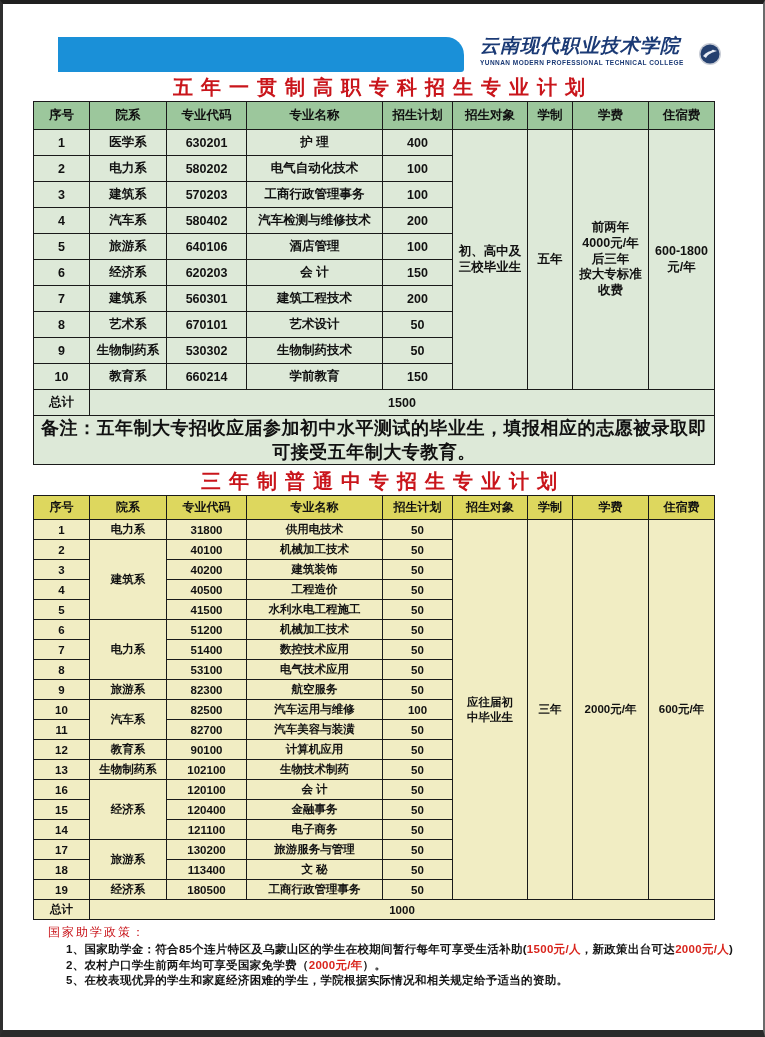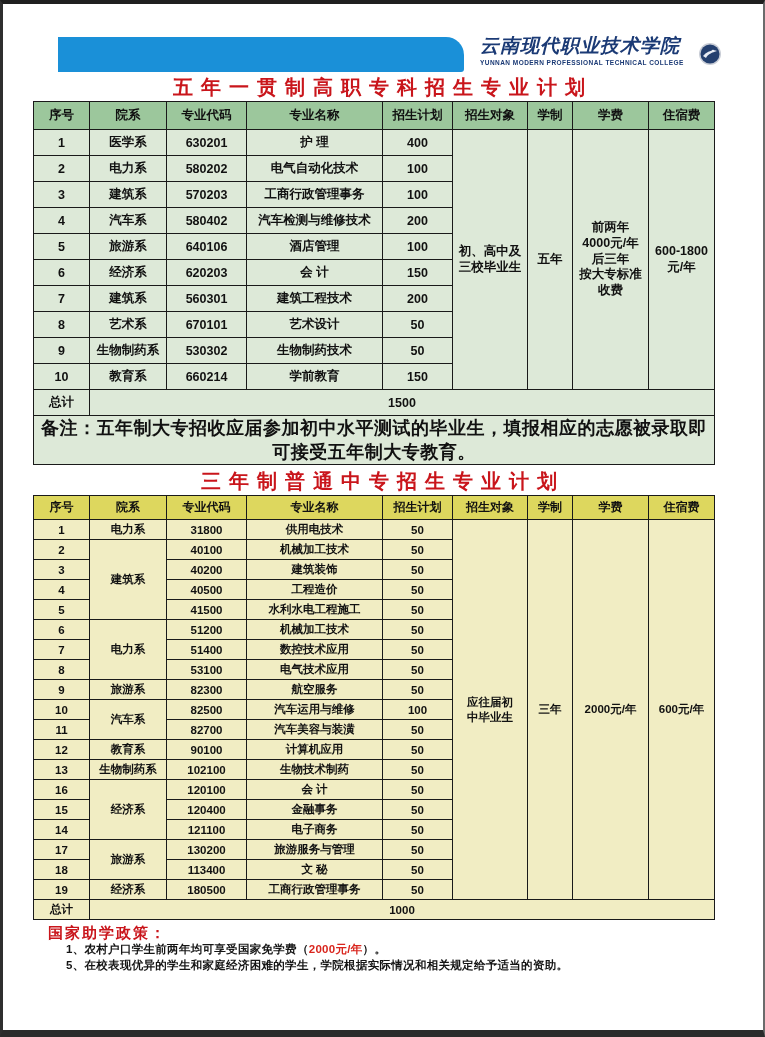--- a/index.html
+++ b/index.html
@@ -29,21 +29,21 @@
     font-weight:bold;padding:0 1px;overflow:hidden;}
   .t1 th{background:#9cc79c;font-size:12.5px;height:27px;}
   .t1 td{background:#dde9d8;font-size:12.5px;height:25px;}
   .t2 th{background:#ddd75e;font-size:12px;height:23px;}
   .t2 td{background:#f1edc3;font-size:11.5px;height:19px;}
   td.multiline{white-space:pre-line;line-height:1.25;}
   td.total-val{text-align:center;}
   .t1 td.note-cell{font-size:18px;height:23px;letter-spacing:0.5px;}
   
   .policy{margin:3px 28px 0 45px;}
-  .policy-title{display:block;color:#c9151b;font-size:15px;font-weight:bold;
+  .policy-title{display:block;color:#c9151b;font-size:12px;font-weight:normal;
     line-height:19px;letter-spacing:2px;}
   .policy-item{font-size:11.5px;font-weight:bold;line-height:15.5px;
     padding-left:46px;text-indent:-28px;color:#151515;letter-spacing:0.3px;}
   .policy-item .red{color:#d9251d;}
 </style>
 </head>
 <body>
 
 <div class="page">
 
@@ -341,18 +341,19 @@
         <tr>
           <td>总计</td>
           <td class="total-val" colspan="8">1000</td>
         </tr>
       </tbody>
   </table>
 
   <div class="policy">
     <span class="policy-title">国家助学政策：</span>
     <div id="policyItems">
-        <div class="policy-item"><span>1、农村户口学生前两年均可享受国家免学费（</span><span class="red">2000元/年</span><span>）。</span></div>
+        <div class="policy-item"><span>1、国家助学金：符合85个连片特区及乌蒙山区的学生在校期间暂行每年可享受生活补助(</span><span class="red">1500元/人</span><span>，新政策出台可达</span><span class="red">2000元/人</span><span>)</span></div>
+        <div class="policy-item"><span>2、农村户口学生前两年均可享受国家免学费（</span><span class="red">2000元/年</span><span>）。</span></div>
         <div class="policy-item"><span>5、在校表现优异的学生和家庭经济困难的学生，学院根据实际情况和相关规定给予适当的资助。</span></div>
       </div>
   </div>
 
 </div>
 
 </body></html>

